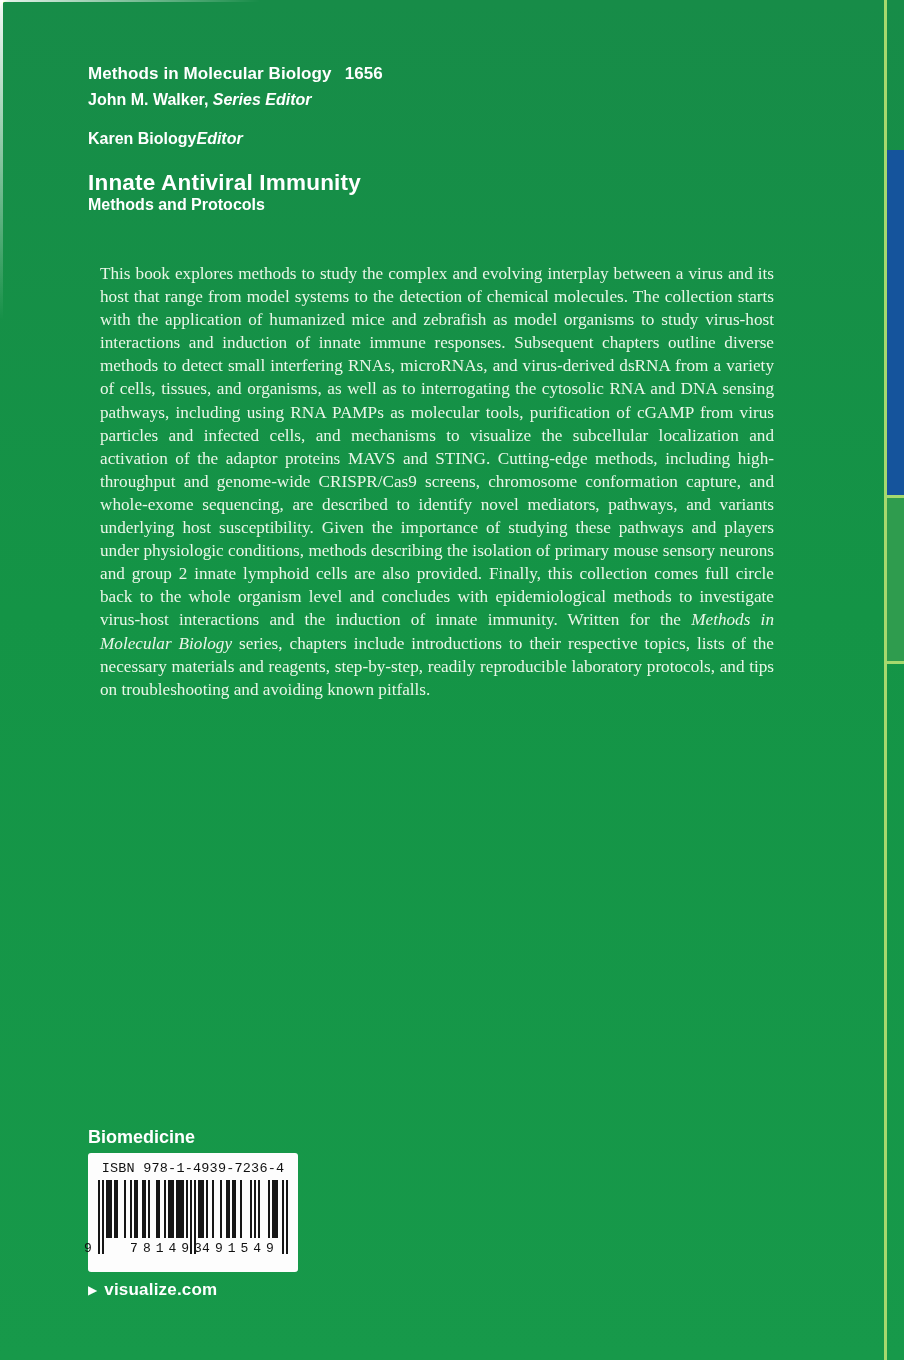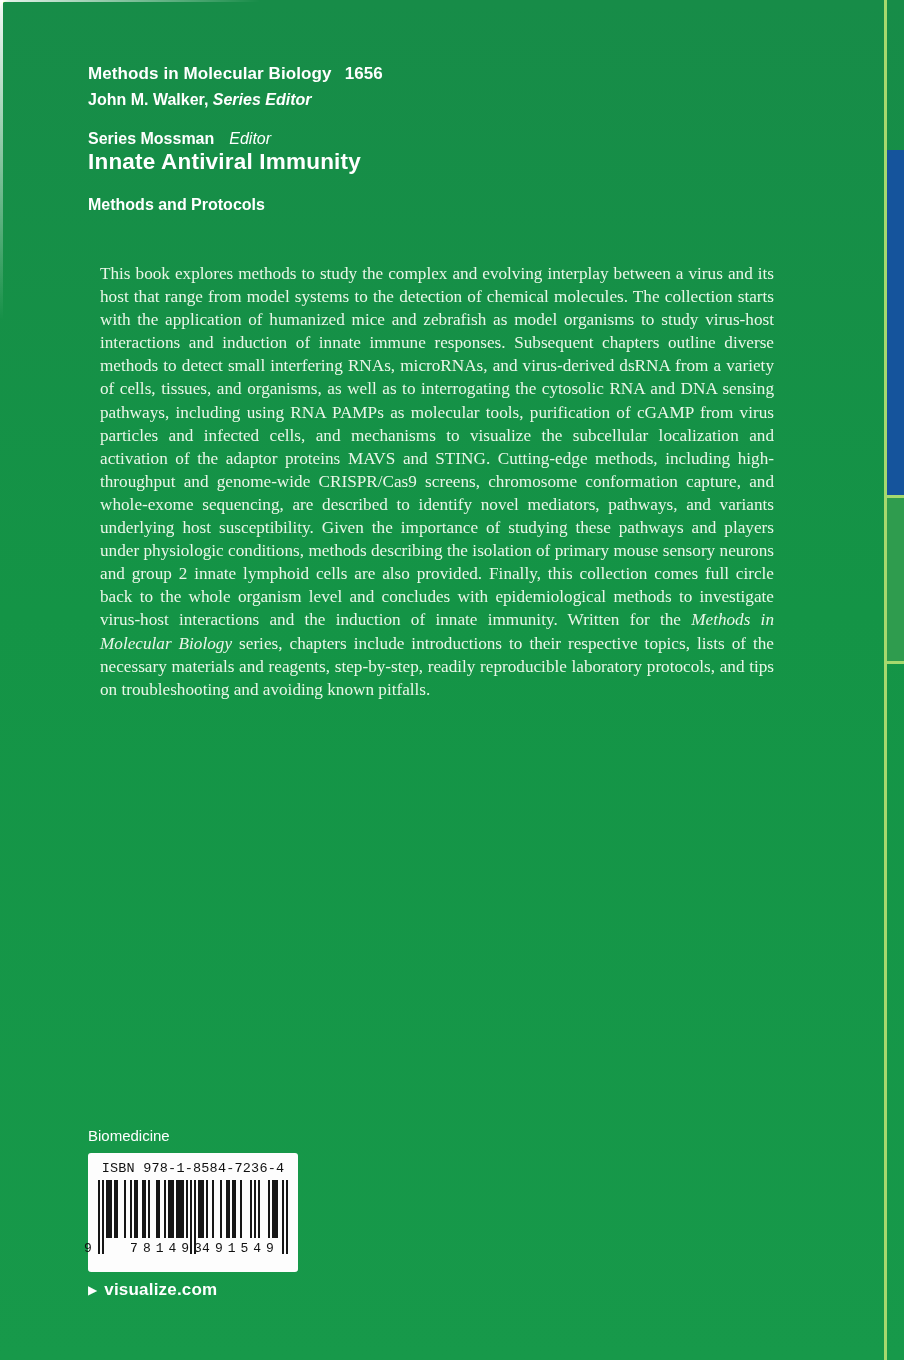--- a/index.html
+++ b/index.html
@@ -14,21 +14,21 @@
   .artifact-top{position:absolute;left:0;top:0;width:260px;height:2px;
     background:linear-gradient(90deg,rgba(255,255,255,.9),rgba(255,255,255,0));}
 
   
   .hdr{position:absolute;left:88px;color:#ffffff;}
   .series-line{top:64px;font-size:17px;font-weight:bold;letter-spacing:.1px;}
   .series-num{margin-left:13px;}
   .walker-line{top:91px;font-size:16px;font-weight:bold;}
   .walker-line em{font-weight:bold;}
   .mossman-line{top:130px;font-size:16px;font-weight:bold;}
-  .mossman-line em{margin-left:15px;font-weight:normal;}
+  .mossman-line em{font-weight:bold;}
   .book-title{top:155px;font-size:22.5px;font-weight:bold;letter-spacing:.2px;margin:0;}
   .book-subtitle{top:190px;font-size:16px;font-weight:bold;}
 
   
   .synopsis{position:absolute;left:88px;top:250px;width:698px;
     font-family:"Liberation Serif",serif;font-size:17.2px;line-height:23.1px;
     color:var(--c-text_light,#eaf6e7);text-align:justify;}
   .synopsis p{margin:12px;}
   .synopsis p + p{margin-top:12px;}
   .synopsis em{font-style:italic;}
@@ -40,21 +40,21 @@
     background:var(--c-series_blue,#15549c);}
   .hline-1{position:absolute;left:887px;top:495px;width:17px;height:3px;
     background:var(--c-accent_line,#a6d96e);}
   .strip-light{position:absolute;left:887px;top:498px;width:17px;height:163px;
     background:var(--c-strip_light_green,#2f9c4e);}
   .hline-2{position:absolute;left:887px;top:661px;width:17px;height:3px;
     background:var(--c-accent_line,#a6d96e);}
 
   
   .category{position:absolute;left:88px;top:1127px;color:#ffffff;
-    font-size:15px;font-weight:normal;}
+    font-size:18px;font-weight:bold;}
   .barcode-box{position:absolute;left:88px;top:1153px;width:210px;height:119px;
     background:#fdfdfd;border-radius:3px;box-sizing:border-box;padding:8px 10px 0 10px;}
   .isbn-label{font-family:"Liberation Mono",monospace;font-size:13.5px;color:#111;
     text-align:center;white-space:nowrap;letter-spacing:.2px;}
   .bars{position:relative;margin-top:4px;height:76px;}
   .bars .bar{position:absolute;top:0;background:#161616;}
   .digits{position:absolute;left:0;top:60px;width:190px;height:16px;
     font-family:"Liberation Mono",monospace;font-size:13px;color:#111;}
   .digits span{position:absolute;bottom:0;text-align:center;white-space:nowrap;}
   .digit-first{left:-16px;width:12px;}
@@ -76,39 +76,39 @@
     <div class="artifact-left"></div>
 
     <div class="hdr series-line" style="position:absolute;top:64px;">
       <span>Methods in Molecular Biology</span><span class="series-num">1656</span>
     </div>
     <div class="hdr walker-line" style="position:absolute;top:91px;text-align:center;">
       <span>John M. Walker,</span>
       <em>Series Editor</em>
     </div>
     <div class="hdr mossman-line" style="position:absolute;top:130px;">
-      <span>Series Mossman</span><em>Editor</em>
+      <span>Karen Biology</span><em>Editor</em>
     </div>
-    <h1 class="hdr book-title" style="position:absolute;top:149px;text-align:right;">Innate Antiviral Immunity</h1>
+    <h1 class="hdr book-title" style="position:absolute;top:170px;text-align:right;">Innate Antiviral Immunity</h1>
     <div class="hdr book-subtitle" style="position:absolute;top:196px;">Methods and Protocols</div>
 
     <div class="synopsis">
       <p><span>This book explores methods to study the complex and evolving interplay between a virus and its host that range from model systems to the detection of chemical molecules. The collection starts with the application of humanized mice and zebrafish as model organisms to study virus-host interactions and induction of innate immune responses. Subsequent chapters outline diverse methods to detect small interfering RNAs, microRNAs, and virus-derived dsRNA from a variety of cells, tissues, and organisms, as well as to interrogating the cytosolic RNA and DNA sensing pathways, including using RNA PAMPs as molecular tools, purification of cGAMP from virus particles and infected cells, and mechanisms to visualize the subcellular localization and activation of the adaptor proteins MAVS and STING. Cutting-edge methods, including high-throughput and genome-wide CRISPR/Cas9 screens, chromosome conformation capture, and whole-exome sequencing, are described to identify novel mediators, pathways, and variants underlying host susceptibility. Given the importance of studying these pathways and players under physiologic conditions, methods describing the isolation of primary mouse sensory neurons and group 2 innate lymphoid cells are also provided. Finally, this collection comes full circle back to the whole organism level and concludes with epidemiological methods to investigate virus-host interactions and the induction of innate immunity. Written for the </span><em>Methods in Molecular Biology</em><span> series, chapters include introductions to their respective topics, lists of the necessary materials and reagents, step-by-step, readily reproducible laboratory protocols, and tips on troubleshooting and avoiding known pitfalls.</span></p>
     </div>
 
     <div class="vline"></div>
     <div class="strip-blue"></div>
     <div class="hline-1"></div>
     <div class="strip-light"></div>
     <div class="hline-2"></div>
 
     <div class="category">Biomedicine</div>
 
     <div class="barcode-box">
-      <div class="isbn-label">ISBN 978-1-8584-7236-4</div>
+      <div class="isbn-label">ISBN 978-1-4939-7236-4</div>
       <div class="bars" id="barcode-bars">
         <div class="digits">
           <span class="digit-first">9</span>
           <span class="digit-g1">781493</span>
           <span class="digit-g2">491549</span>
         </div>
       <div class="bar" style="left: 0px; width: 2px; height: 74px;"></div>
           <div class="bar" style="left: 4px; width: 2px; height: 74px;"></div>
           <div class="bar" style="left: 8px; width: 6px; height: 58px;"></div>
           <div class="bar" style="left: 16px; width: 4px; height: 58px;"></div>

